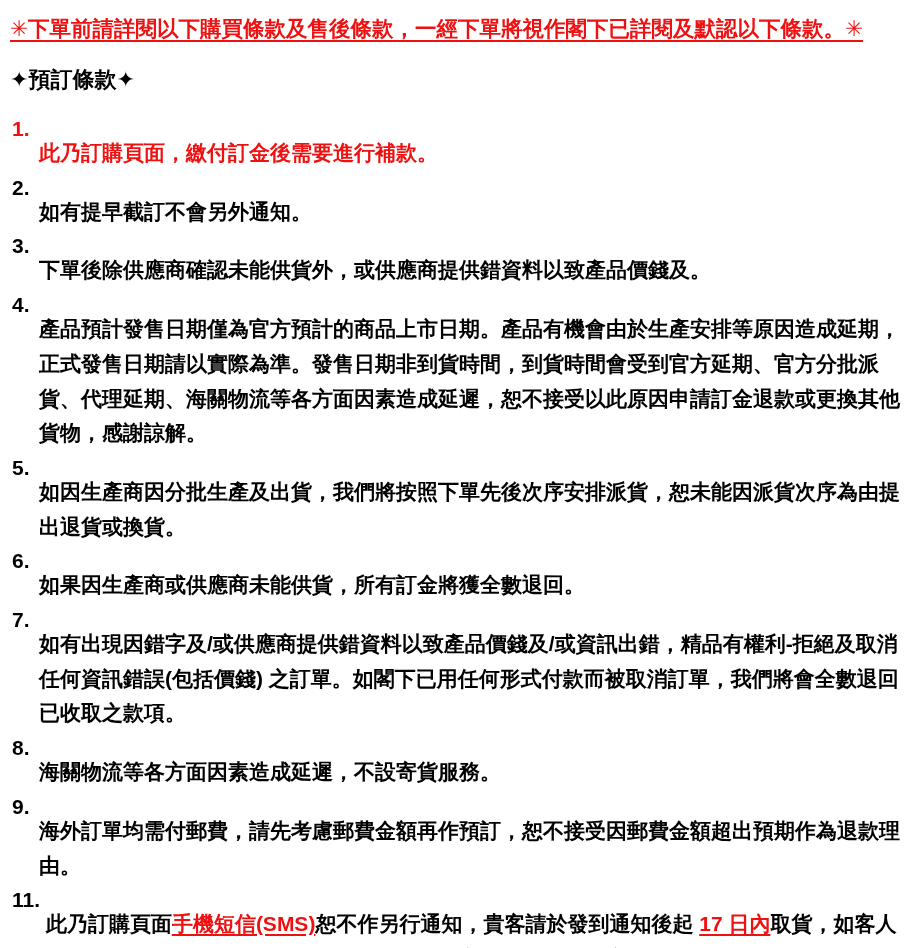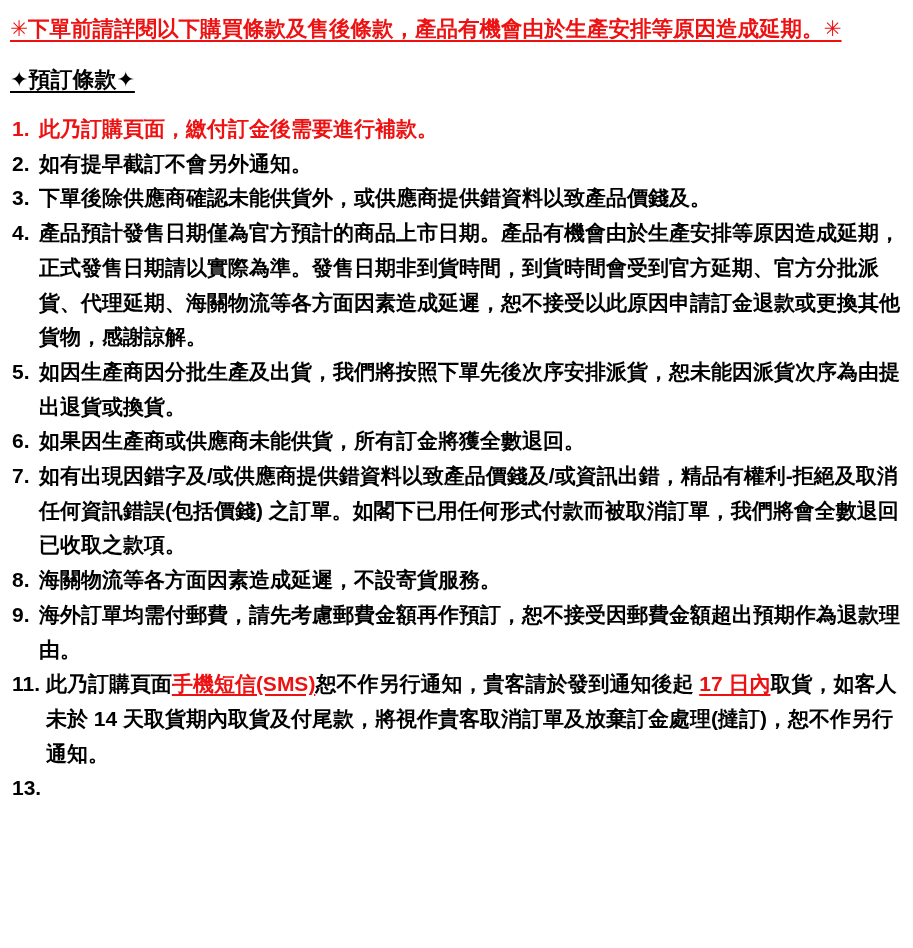--- a/index.html
+++ b/index.html
@@ -29,49 +29,48 @@
     white-space:nowrap;
     margin:0;
   }
   .section-heading{
     color:var(--ink);
     font-size:22px;
     line-height:30px;
     margin-top:21px;
   }
   .section-heading span{
-    text-decoration:underline;
     text-underline-offset:4px;
   }
   .terms{
     list-style:none;
     margin:17px 0 0 0;
     padding:0 0 0 2px;
     font-size:21px;
     line-height:34.7px;
   }
   .terms li{display:flex;align-items:flex-start;}
   .terms .num{
     flex:none;
     min-width:27px;
     white-space:pre;
   }
-  .terms .txt{flex:1;}
+  .terms .txt{flex:1;margin-top:24px;}
   .red{color:var(--red);}
   .red-u{
     color:var(--red);
     text-decoration:underline;
     text-underline-offset:3px;
   }
 </style>
 </head>
 <body>
 
 <div class="doc">
-  <div class="banner">✳︎下單前請詳閱以下購買條款及售後條款，產品有機會由於生產安排等原因造成延期。✳︎</div>
+  <div class="banner">✳︎下單前請詳閱以下購買條款及售後條款，一經下單將視作閣下已詳閱及默認以下條款。✳︎</div>
 
   <div class="section-heading">
     <span>✦預訂條款✦</span>
   </div>
 
   <ol class="terms" id="terms-list">
       <li class="red">
         <span class="num">1. </span>
         <span class="txt"><span>此乃訂購頁面，繳付訂金後需要進行補款。</span></span>
       </li>

